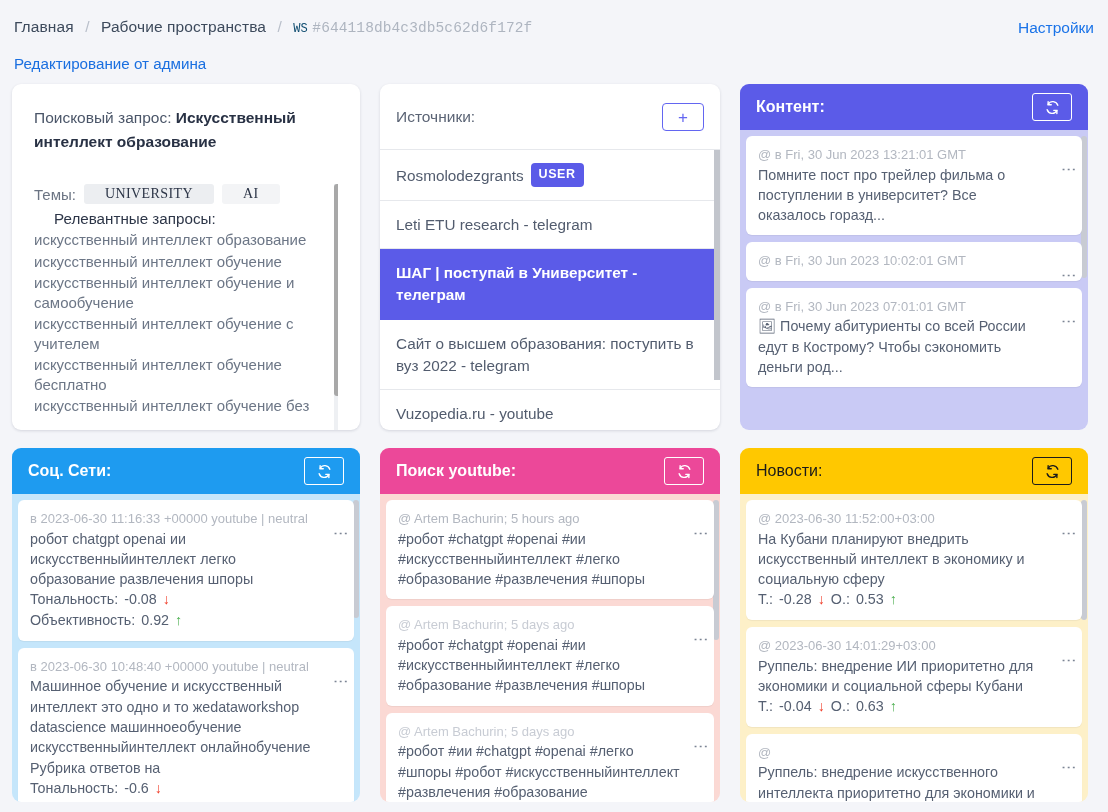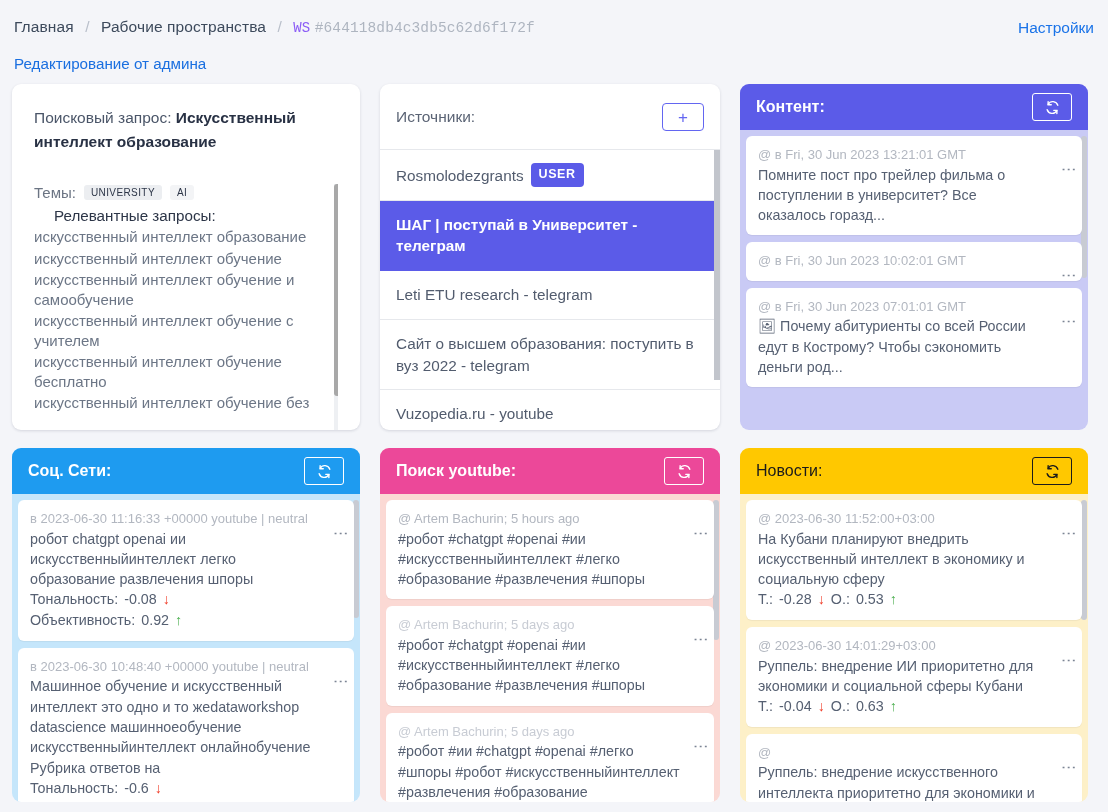--- a/index.html
+++ b/index.html
@@ -17,21 +17,21 @@
     padding: 18px 14px 0 14px;
   }
   .breadcrumb {
     font-size: 15.5px;
     color: #3d4a5c;
     letter-spacing: .1px;
     white-space: nowrap;
   }
   .breadcrumb .crumb { color: #3d4a5c; }
   .breadcrumb .sep { color: #b9bfca; margin: 0 7px; }
-  .breadcrumb .ws-label { color: #8b5cf6; font-family: "Liberation Mono", monospace; font-size: 14px; }
+  .breadcrumb .ws-label { color: #0c4a6e; font-family: "Liberation Mono", monospace; font-size: 12px; }
   .breadcrumb .ws-id { color: #aeb5c0; font-family: "Liberation Mono", monospace; font-size: 14.5px; }
   .settings-link {
     position: absolute;
     right: 14px; top: 19px;
     font-size: 15.5px;
     color: #1a73e8;
     cursor: pointer;
   }
   .admin-edit {
     margin-top: 19px;
@@ -79,24 +79,25 @@
     flex: 1;
   }
   .themes-row {
     display: flex; align-items: center; gap: 8px;
     font-size: 15px; color: #6b7483;
     margin-bottom: 6px;
   }
   .tag {
     background: #eceef1;
     color: #2c3547;
-    font-size: 10px;
+    font-size: 14px;
     letter-spacing: .4px;
-    padding: 2px 7px;
+    padding: 2px 21px;
     border-radius: 3px;
+    font-family: Liberation Serif, serif;
   }
   .tag.plain { background: #f3f4f6; }
   .rel-head {
     font-size: 15.2px; font-weight: normal; color: #2c3547;
     margin-bottom: 2px;
     margin-left: 20px;
   }
   .rel-item {
     font-size: 15px;
     color: #6c7686;
@@ -291,25 +292,25 @@
       <span class="btn-box">
         <span>+</span>
       </span>
     </div>
     <div class="sources-list">
       <div class="src-scroll"></div>
       <div class="src-item">
         <span>Rosmolodezgrants</span>
         <span class="badge-user">USER</span>
       </div>
+      <div class="src-item">
+        <span>Leti ETU research - telegram</span>
+      </div>
       <div class="src-item active">
         <span>ШАГ | поступай в Университет - телеграм</span>
-      </div>
-      <div class="src-item">
-        <span>Leti ETU research - telegram</span>
       </div>
       <div class="src-item">
         <span>Сайт о высшем образования: поступить в вуз 2022 - telegram</span>
       </div>
       <div class="src-item">
         <span>Vuzopedia.ru - youtube</span>
       </div>
 
     </div>
   </div>

